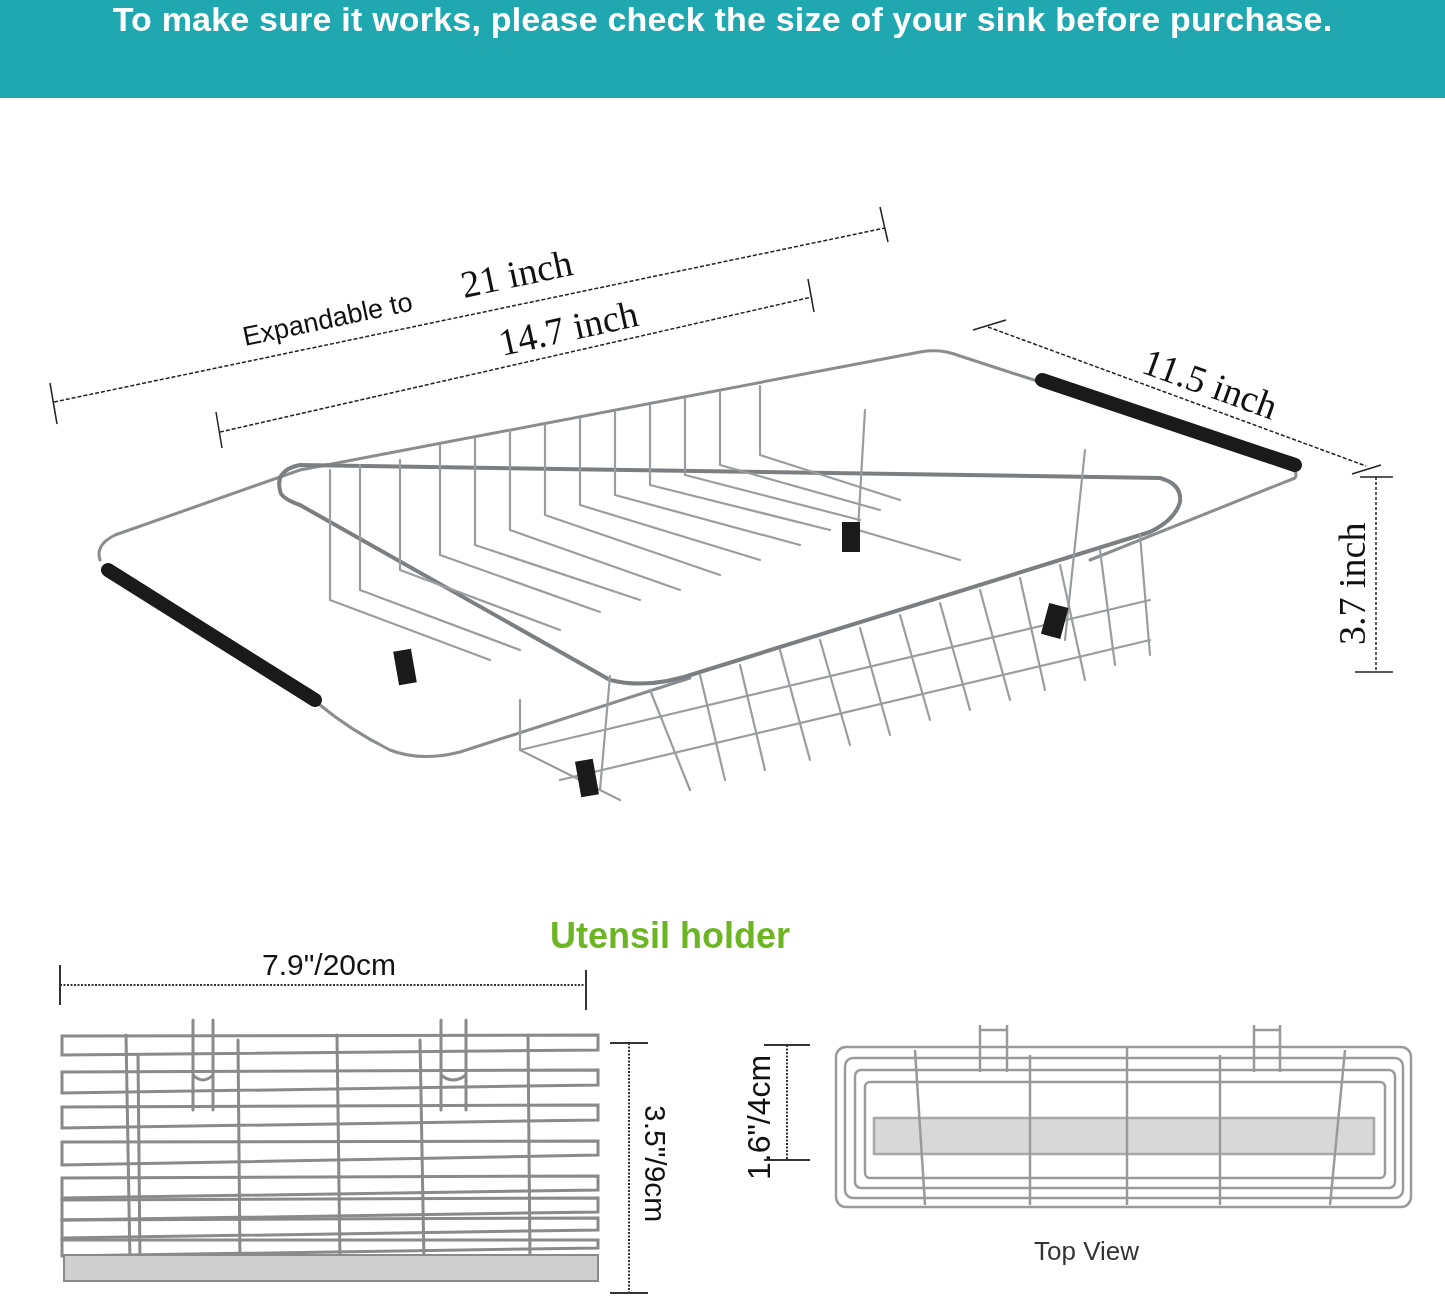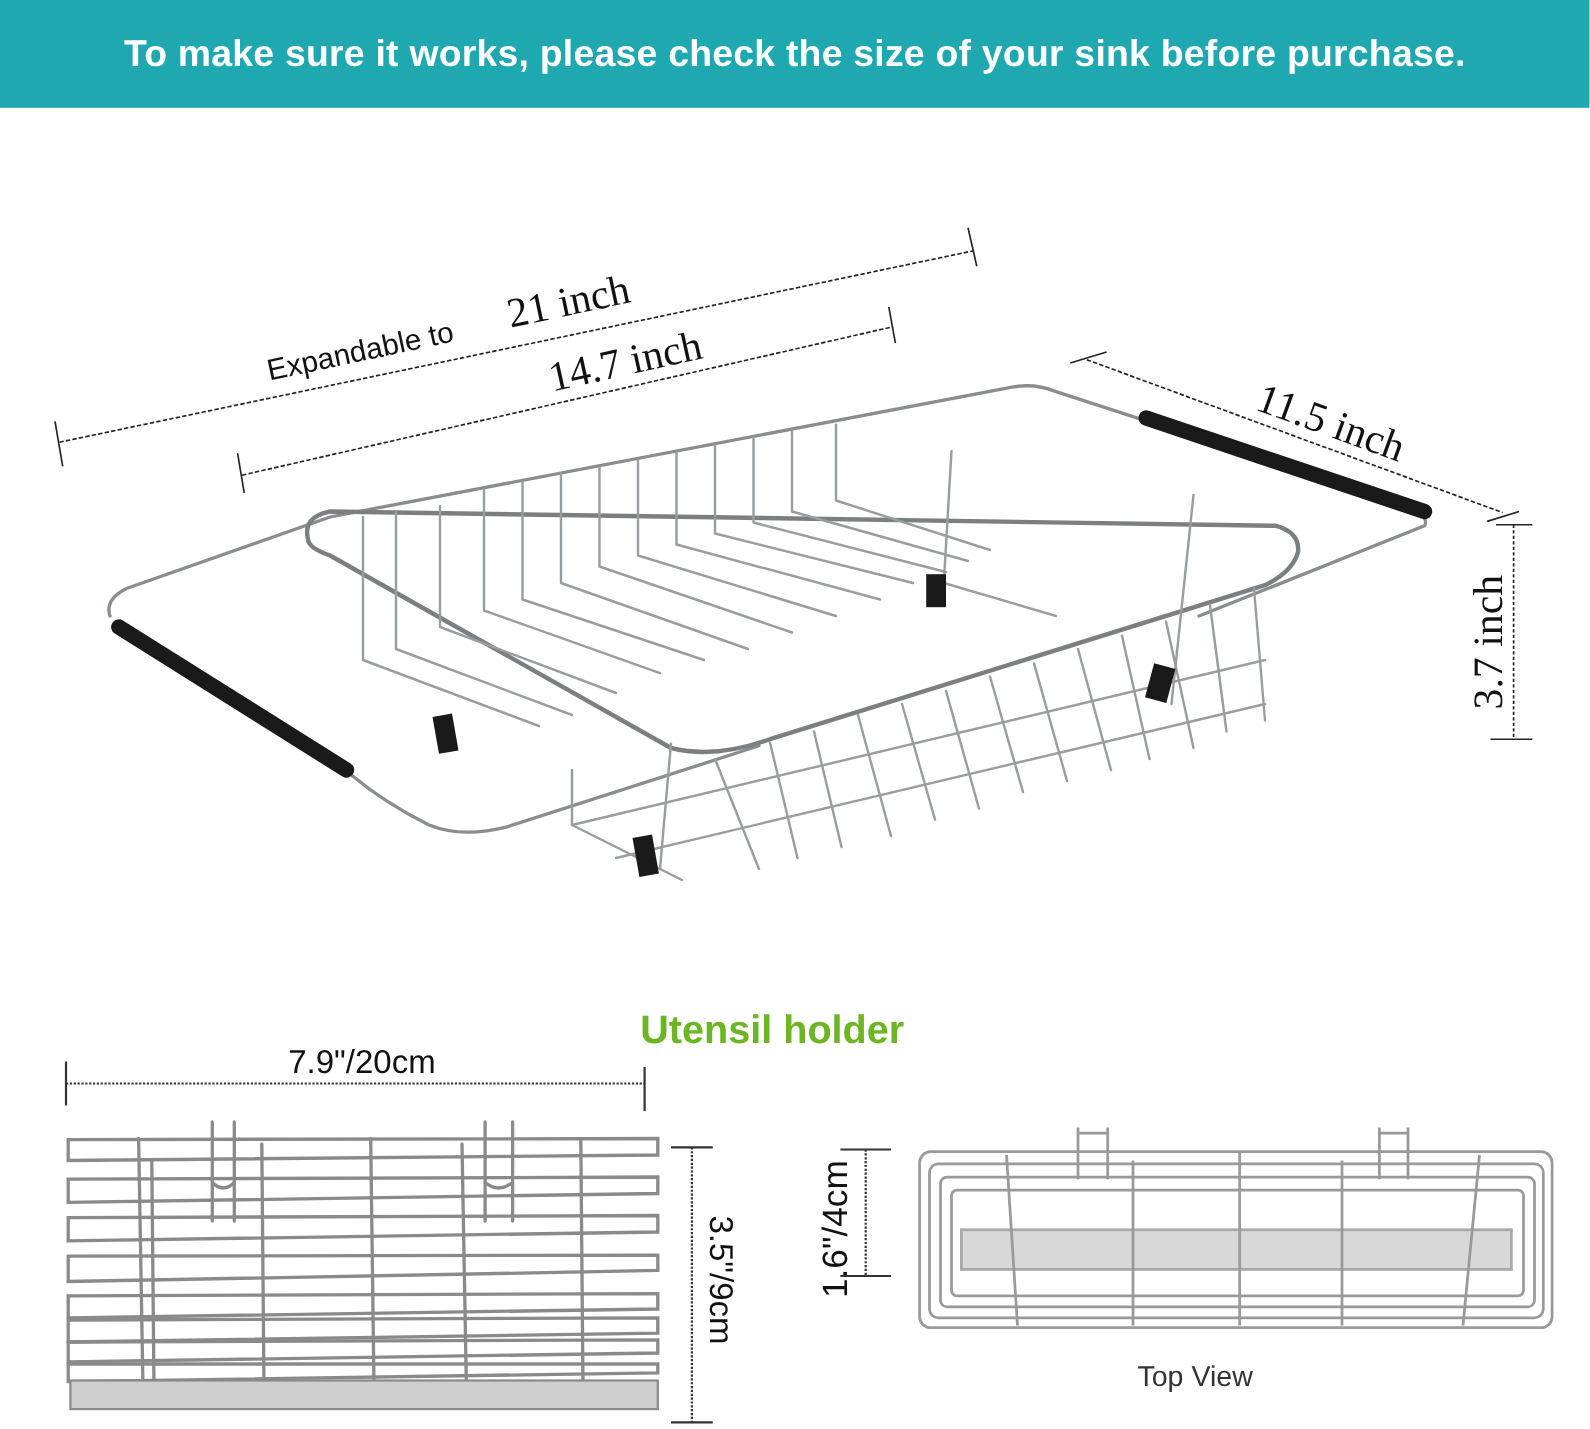--- a/index.html
+++ b/index.html
@@ -1,22 +1,22 @@
 <!DOCTYPE html>
 <html><head>
 <meta charset="utf-8">
 <style>
   html,body{margin:0;padding:0;background:#fff;}
   body{width:1445px;height:1299px;position:relative;overflow:hidden;font-family:"Liberation Sans",sans-serif;}
-  .banner{position:absolute;left:0;top:0;width:1445px;height:98px;background:#1fa8b0;display:flex;align-items:center;justify-content:center;}
+  .banner{position:absolute;left:0;top:0;width:1445px;height:98px;background:#1fa8b0;display:flex;justify-content:center;}
   .banner span{color:#fff;font-weight:bold;font-size:34px;letter-spacing:0.2px;font-family:"Liberation Sans",sans-serif;}
   svg{position:absolute;left:0;top:0;}
   .lbl-serif{font-family:"Liberation Serif","DejaVu Serif",serif;fill:#111;}
   .lbl-sans{font-family:"Liberation Sans",sans-serif;fill:#111;}
-  .green{position:absolute;left:550px;top:915px;font-size:36px;font-weight:bold;color:#6cb523;font-family:"Liberation Sans",sans-serif;margin-left:32px;}
+  .green{position:absolute;left:550px;top:915px;font-size:36px;font-weight:bold;color:#6cb523;font-family:"Liberation Sans",sans-serif;}
   .topview{position:absolute;left:1034px;top:1236px;font-size:26px;color:#333;font-family:"Liberation Sans",sans-serif;}
 </style>
 </head>
 <body>
 
 <div class="banner">
   <span>To make sure it works, please check the size of your sink before purchase.</span>
 </div>
 
 <svg width="1445" height="1299" viewBox="0 0 1445 1299">

